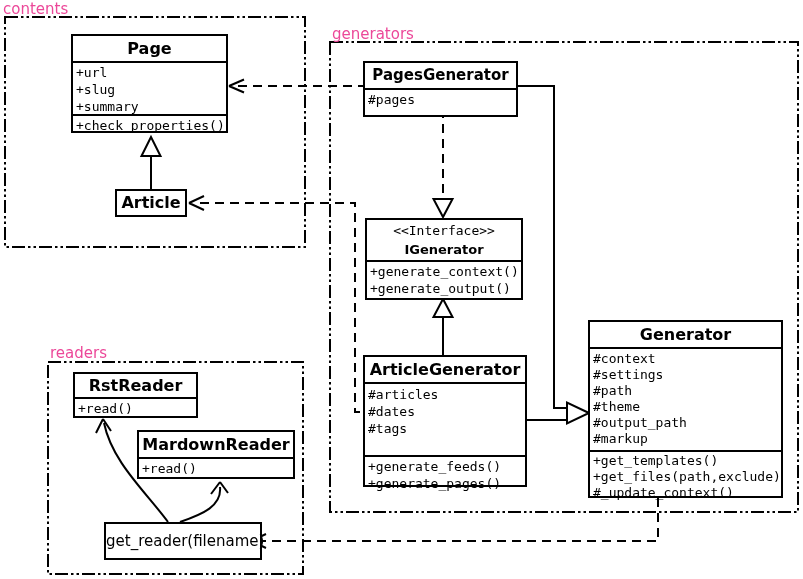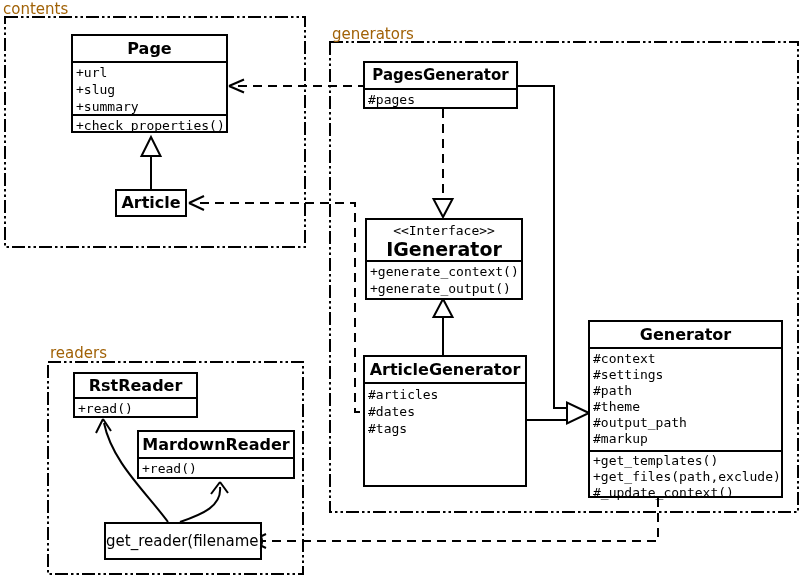--- a/index.html
+++ b/index.html
@@ -2,21 +2,21 @@
 <html><head>
 <meta charset="utf-8">
 <style>
   html,body{margin:0;padding:0;background:#ffffff;}
   #canvas{
     position:relative;width:803px;height:579px;background:#ffffff;
     font-family:"DejaVu Sans",sans-serif;color:#000;overflow:hidden;
   }
   #wires{position:absolute;left:0;top:0;width:803px;height:579px;}
   .pkg-label{
-    position:absolute;font-size:15px;line-height:16px;color:#a16207;
+    position:absolute;font-size:15px;line-height:16px;color:#ec4899;
     font-family:"DejaVu Sans",sans-serif;
   }
   .cls{
     position:absolute;background:#fff;border:2px solid #000;
     box-sizing:border-box;
   }
   .cls .t{
     border-bottom:2px solid #000;text-align:center;font-weight:bold;
     font-size:16px;line-height:25px;height:27px;box-sizing:border-box;
     font-family:"DejaVu Sans",sans-serif;white-space:nowrap;overflow:hidden;
@@ -27,21 +27,21 @@
   .m{
     font-family:"DejaVu Sans Mono",monospace;font-size:13px;line-height:17px;
     white-space:pre;
   }
   .m.tight{line-height:16px;}
   .stereo{
     text-align:center;font-family:"DejaVu Sans Mono",monospace;
     font-size:13px;line-height:17px;
   }
   .iname{
-    text-align:center;font-weight:bold;font-size:19px;line-height:21px;
+    text-align:center;font-weight:bold;font-size:13px;line-height:21px;
     font-family:"DejaVu Sans",sans-serif;
   }
   .fnlabel{
     text-align:center;font-size:15px;line-height:34px;
     font-family:"DejaVu Sans",sans-serif;white-space:nowrap;
   }
 </style>
 </head>
 <body>
 
@@ -113,21 +113,21 @@
     </div>
     <div class="sec bt">
       <div class="m">+check_properties()</div>
     </div>
   </div>
 
   <div class="cls" style="left:115px;top:189px;width:72px;height:28px;">
     <div class="t solo" style="height:24px;line-height:24px;">Article</div>
   </div>
 
-  <div class="cls" style="left:363px;top:61px;width:155px;height:48px;">
+  <div class="cls" style="left:363px;top:61px;width:155px;height:56px;">
     <div class="t" style="font-size:15px;">PagesGenerator</div>
     <div class="sec">
       <div class="m">#pages</div>
     </div>
   </div>
 
   <div class="cls" style="left:365px;top:218px;width:158px;height:82px;">
     <div style="border-bottom:2px solid #000;padding:2px 0 9px 0;box-sizing:border-box;height:42px;">
       <div class="stereo">&lt;&lt;Interface&gt;&gt;</div>
       <div class="iname">IGenerator</div>
@@ -137,20 +137,24 @@
       <div class="m">+generate_output()</div>
     </div>
   </div>
 
   <div class="cls" style="left:363px;top:355px;width:164px;height:132px;">
     <div class="t">ArticleGenerator</div>
     <div class="sec" style="height:71px;padding-top:2px;">
       <div class="m">#articles</div>
       <div class="m">#dates</div>
       <div class="m">#tags</div>
+    </div>
+    <div class="sec bt">
+      <div class="m">+generate_feeds()</div>
+      <div class="m">+generate_pages()</div>
     </div>
   </div>
 
   <div class="cls" style="left:588px;top:320px;width:195px;height:178px;">
     <div class="t">Generator</div>
     <div class="sec" style="height:101px;padding-top:2px;">
       <div class="m tight">#context</div>
       <div class="m tight">#settings</div>
       <div class="m tight">#path</div>
       <div class="m tight">#theme</div>

